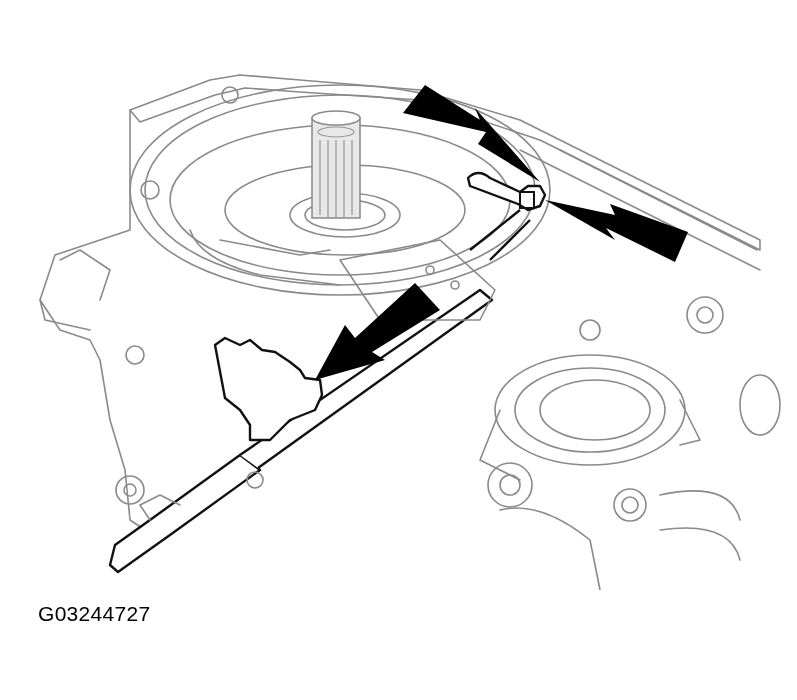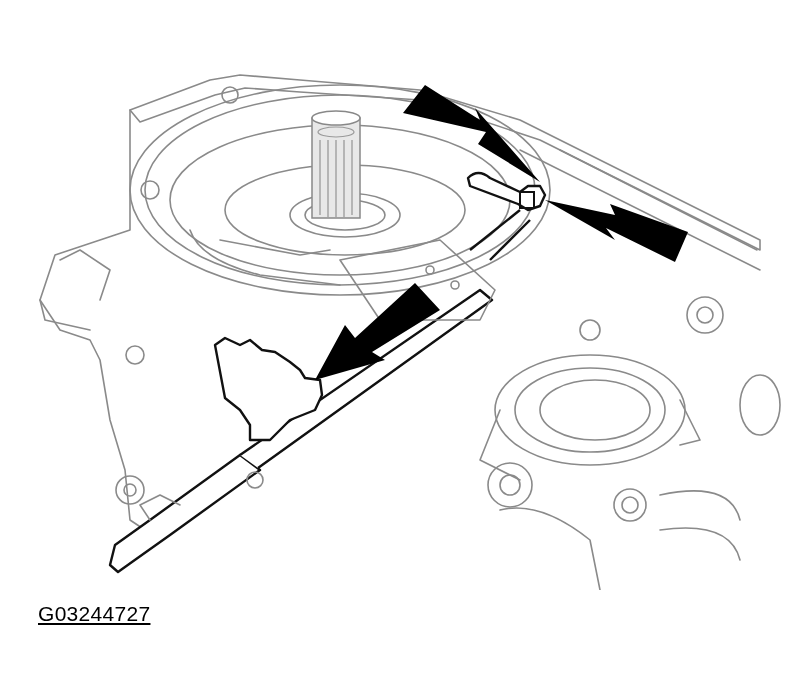--- a/index.html
+++ b/index.html
@@ -1,18 +1,18 @@
 <!DOCTYPE html>
 <html><head>
 <meta charset="utf-8">
 <style>
   html, body { margin:0; padding:0; background:#ffffff; }
   body { width:797px; height:700px; position:relative; overflow:hidden; font-family:"Liberation Sans", sans-serif; }
   #figure { position:absolute; left:0; top:0; width:797px; height:590px; }
-  #caption { position:absolute; left:38px; top:602px; font-size:21px; color:#000; letter-spacing:0.3px;text-decoration:underline; }
+  #caption { position:absolute; left:38px; top:602px; font-size:21px; color:#000; letter-spacing:0.3px; }
   .ln { fill:none; stroke:#8a8a8a; stroke-width:1.6; stroke-linejoin:round; stroke-linecap:round; }
   .ln2 { fill:none; stroke:#a0a0a0; stroke-width:1.4; }
   .hl { fill:#ffffff; stroke:#111; stroke-width:2.4; stroke-linejoin:round; }
   .arrow { fill:#000; }
 </style>
 </head>
 <body>
 
 <svg id="figure" viewBox="0 0 797 590" xmlns="http://www.w3.org/2000/svg">
 

